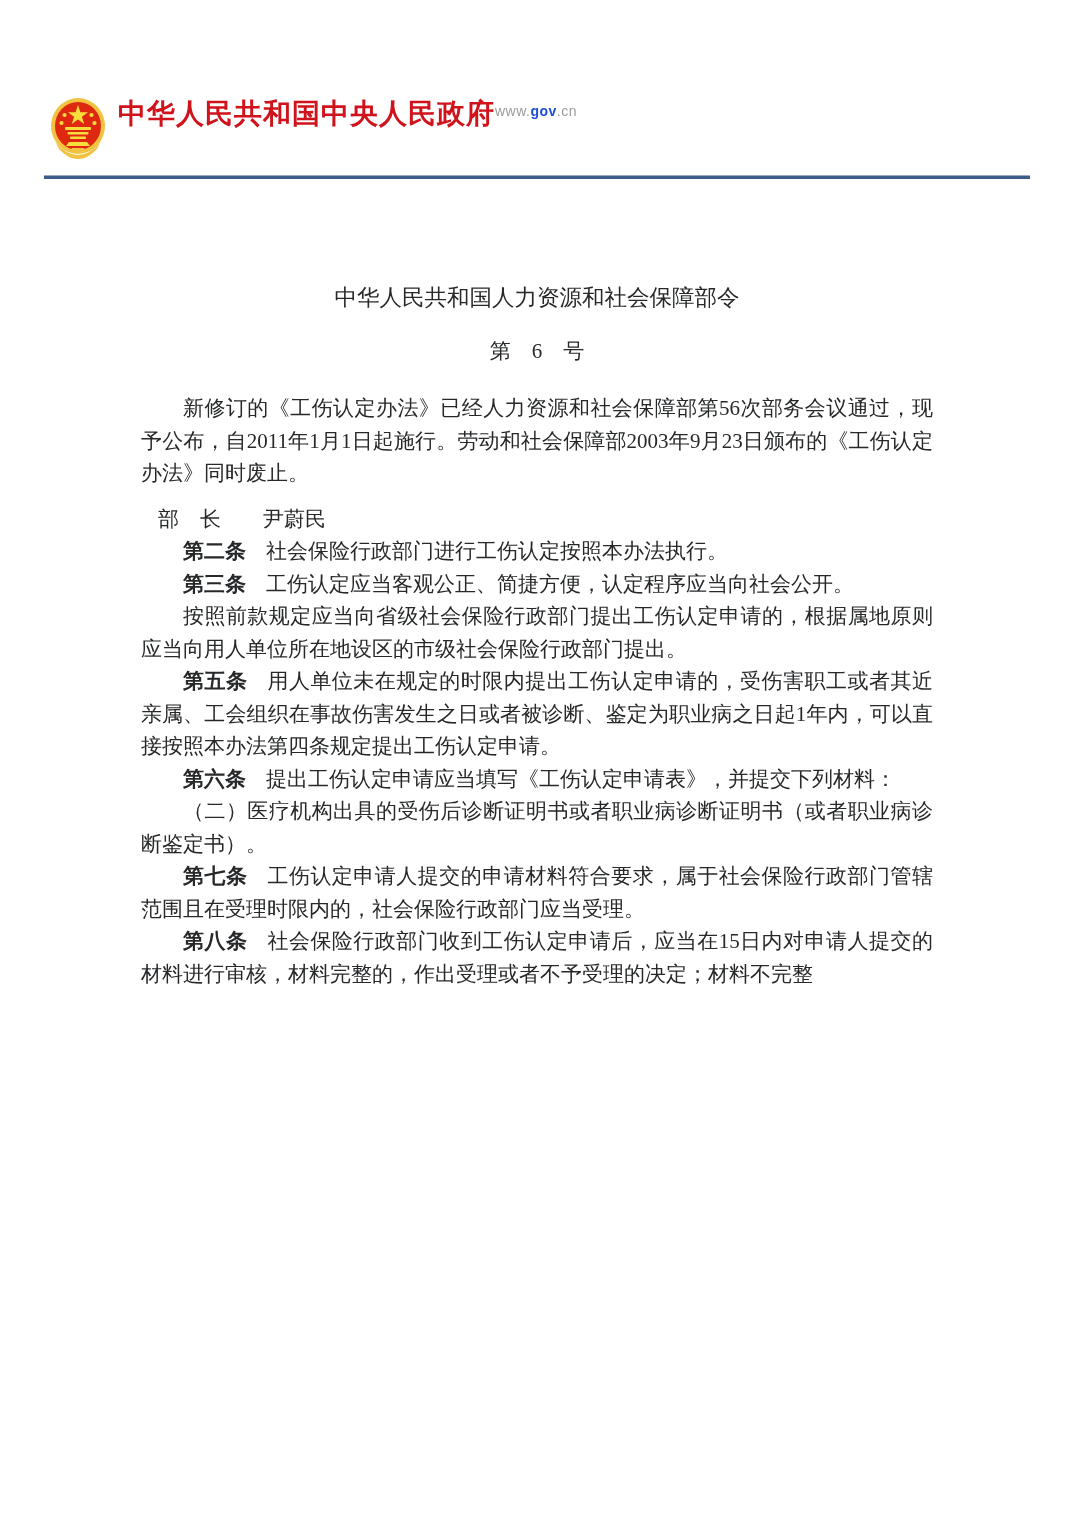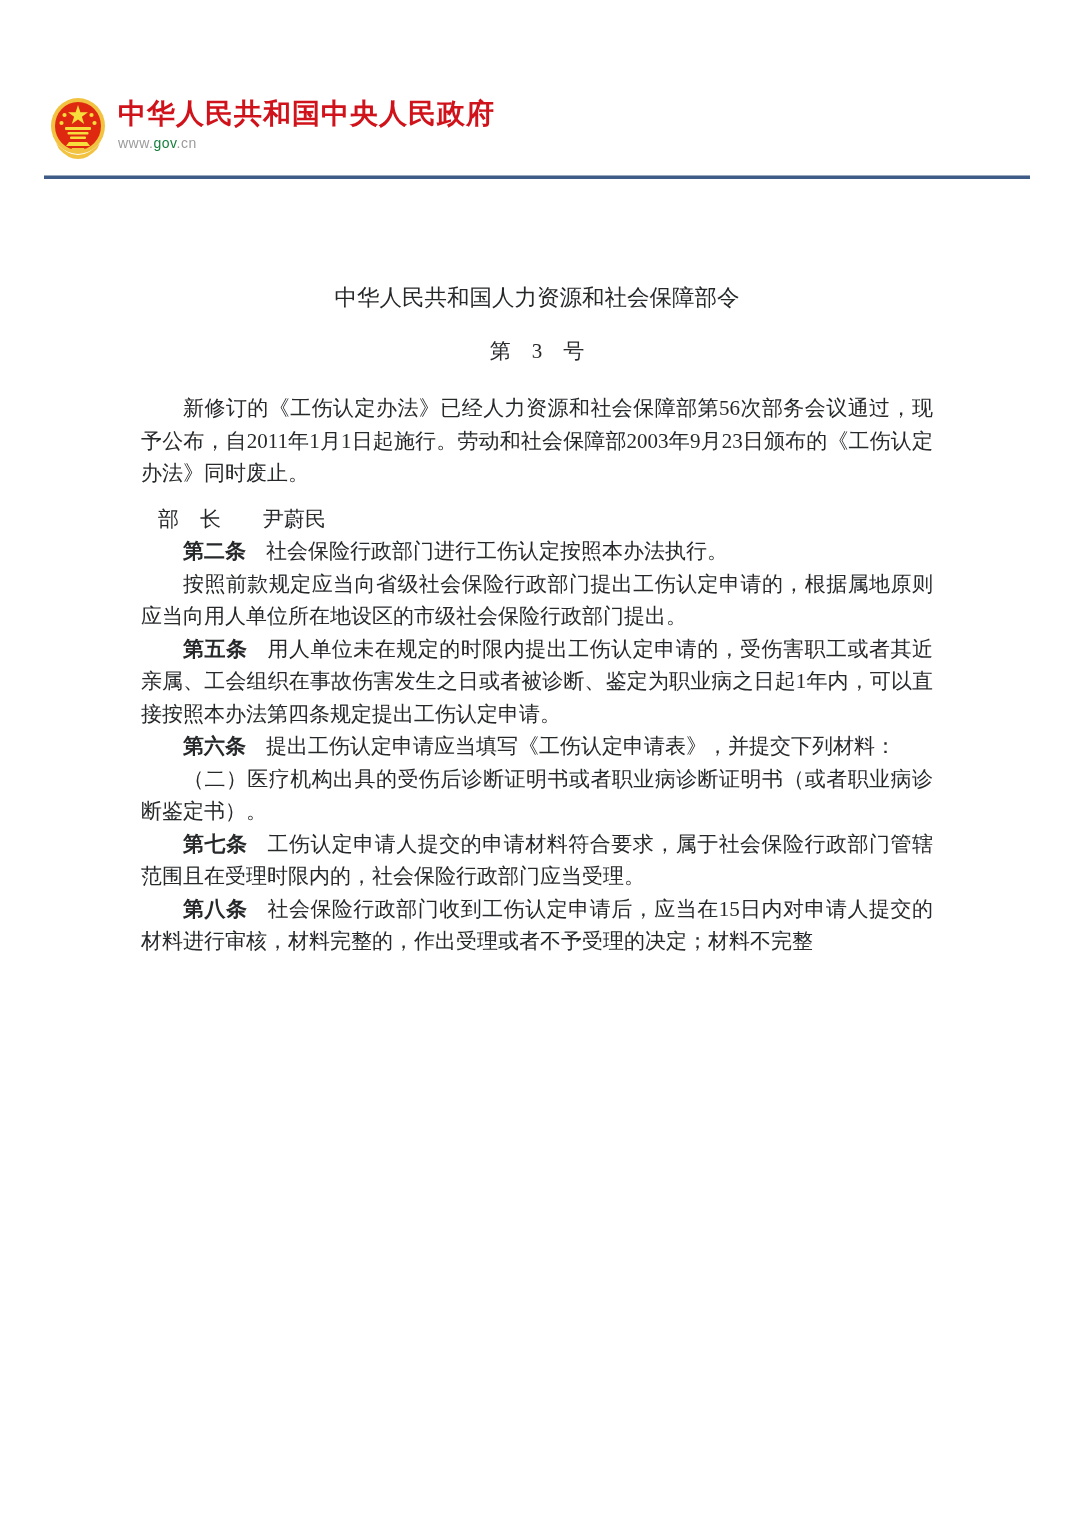--- a/index.html
+++ b/index.html
@@ -6,31 +6,31 @@
   body{
     width:1074px;height:1520px;overflow:hidden;background:#ffffff;
     font-family:"Liberation Serif","DejaVu Serif",serif;color:#26282a;
   }
   
   .header-inner{
     display:flex;align-items:flex-start;gap:11px;
     padding:97px 0 0 49px;
   }
   .emblem{flex:0 0 auto;display:block;}
-  .site-text{display:flex;flex-direction:column;}
+  .site-text{display:flex;flex-direction:row;}
   .site-title{
     font-family:"Liberation Sans","DejaVu Sans",sans-serif;
     font-weight:bold;font-size:28px;line-height:30px;letter-spacing:1px;
     color:#d0121b;margin-top:2px;
   }
   .site-url{
     font-family:"Liberation Sans","DejaVu Sans",sans-serif;
     font-size:14px;line-height:16px;color:#9b9b9b;margin-top:6px;letter-spacing:.5px;
   }
-  .site-url .gov{color:#15803d;font-weight:normal;text-align:center;}
+  .site-url .gov{color:#1d4ed8;font-weight:bold;text-align:center;}
   .header-rule{
     width:986px;margin:10px 0 0 44px;height:0;
     border-top:1px solid #9aa8c0;
     border-bottom:3px solid #3f5b88;
   }
   
   .doc{
     width:792px;margin:0 auto;
     font-size:21px;line-height:32.5px;text-align:justify;
     text-justify:inter-ideograph;
@@ -78,27 +78,28 @@
     <div class="site-text">
       <div class="site-title">中华人民共和国中央人民政府</div>
       <div class="site-url"><span>www.</span><span class="gov">gov</span><span>.cn</span></div>
     </div>
   </div>
   <div class="header-rule"></div>
 </header>
 
 <main class="doc">
   <h1 class="doc-title">中华人民共和国人力资源和社会保障部令</h1>
-  <div class="doc-number">第　3　号</div>
+  <div class="doc-number">第　6　号</div>
   <p class="para">新修订的《工伤认定办法》已经人力资源和社会保障部第56次部务会议通过，现予公布，自2011年1月1日起施行。劳动和社会保障部2003年9月23日颁布的《工伤认定办法》同时废止。</p>
   <div class="sig-block">
     <p class="sig-line sig-first">部　长　　尹蔚民</p>
   </div>
   <div id="articles">
       <p class="para"><span class="lead">第二条</span>社会保险行政部门进行工伤认定按照本办法执行。</p>
+      <p class="para"><span class="lead">第三条</span>工伤认定应当客观公正、简捷方便，认定程序应当向社会公开。</p>
       <p class="para">按照前款规定应当向省级社会保险行政部门提出工伤认定申请的，根据属地原则应当向用人单位所在地设区的市级社会保险行政部门提出。</p>
       <p class="para"><span class="lead bold">第五条</span>用人单位未在规定的时限内提出工伤认定申请的，受伤害职工或者其近亲属、工会组织在事故伤害发生之日或者被诊断、鉴定为职业病之日起1年内，可以直接按照本办法第四条规定提出工伤认定申请。</p>
       <p class="para"><span class="lead bold">第六条</span>提出工伤认定申请应当填写《工伤认定申请表》，并提交下列材料：</p>
       <p class="para">（二）医疗机构出具的受伤后诊断证明书或者职业病诊断证明书（或者职业病诊断鉴定书）。</p>
       <p class="para"><span class="lead">第七条</span>工伤认定申请人提交的申请材料符合要求，属于社会保险行政部门管辖范围且在受理时限内的，社会保险行政部门应当受理。</p>
       <p class="para"><span class="lead bold">第八条</span>社会保险行政部门收到工伤认定申请后，应当在15日内对申请人提交的材料进行审核，材料完整的，作出受理或者不予受理的决定；材料不完整</p>
     </div>
 </main>
 
 </body></html>

